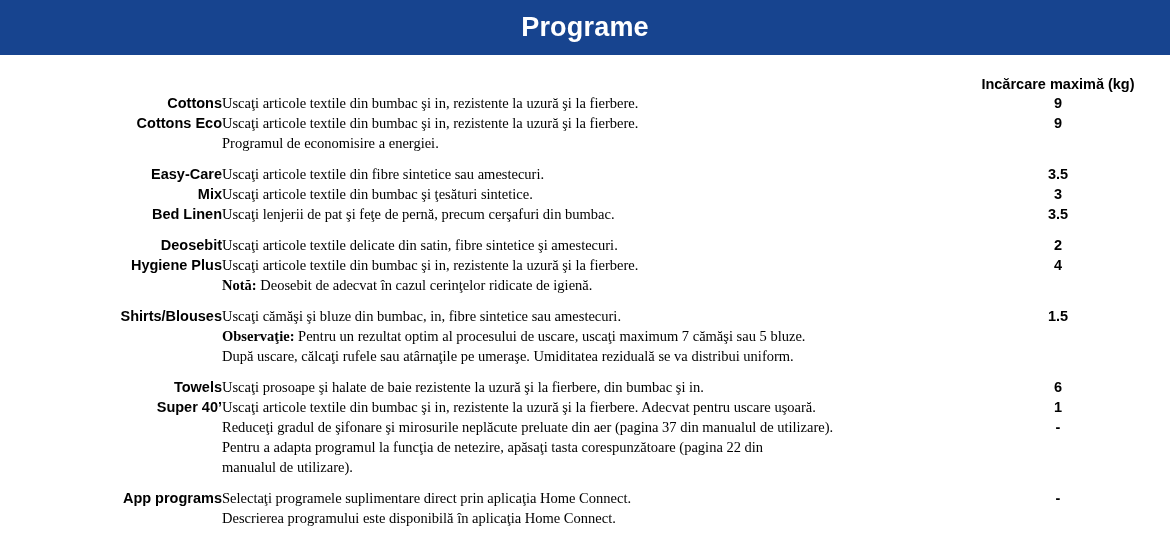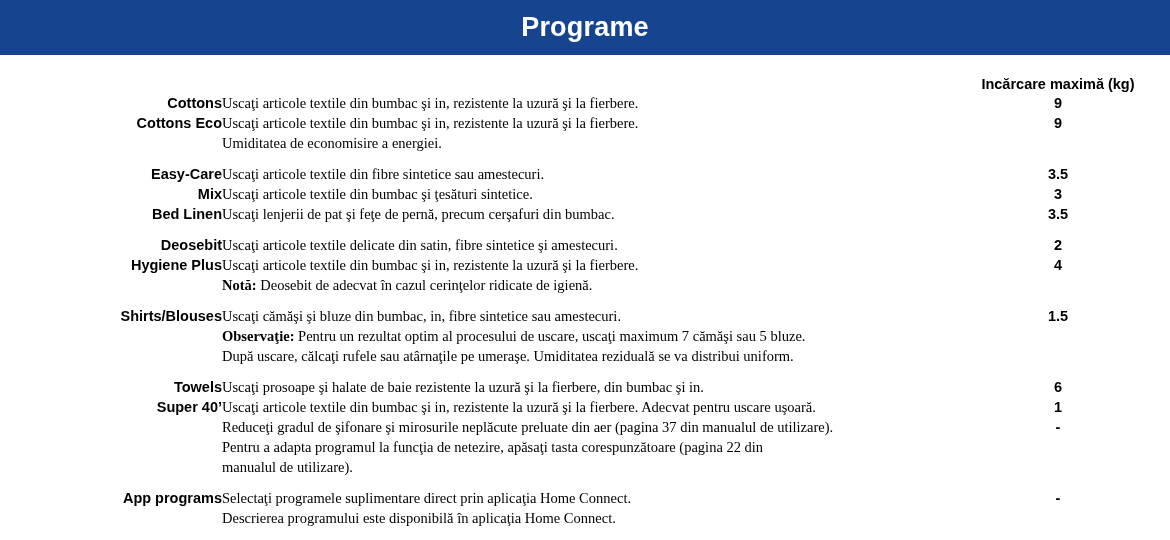--- a/index.html
+++ b/index.html
@@ -138,21 +138,21 @@
             <div class="desc">Uscaţi articole textile din bumbac şi in, rezistente la uzură şi la fierbere.</div>
           </div>
         </div>
         <div class="row">
           <div class="line">
             <div class="name">Cottons Eco</div>
             <div class="load">9</div>
             <div class="desc">Uscaţi articole textile din bumbac şi in, rezistente la uzură şi la fierbere.</div>
           </div>
           <div class="line">
-            <div class="desc">Umiditatea de economisire a energiei.</div>
+            <div class="desc">Programul de economisire a energiei.</div>
           </div>
         </div>
         <div class="row gap">
           <div class="line">
             <div class="name">Easy-Care</div>
             <div class="load">3.5</div>
             <div class="desc">Uscaţi articole textile din fibre sintetice sau amestecuri.</div>
           </div>
         </div>
         <div class="row">

